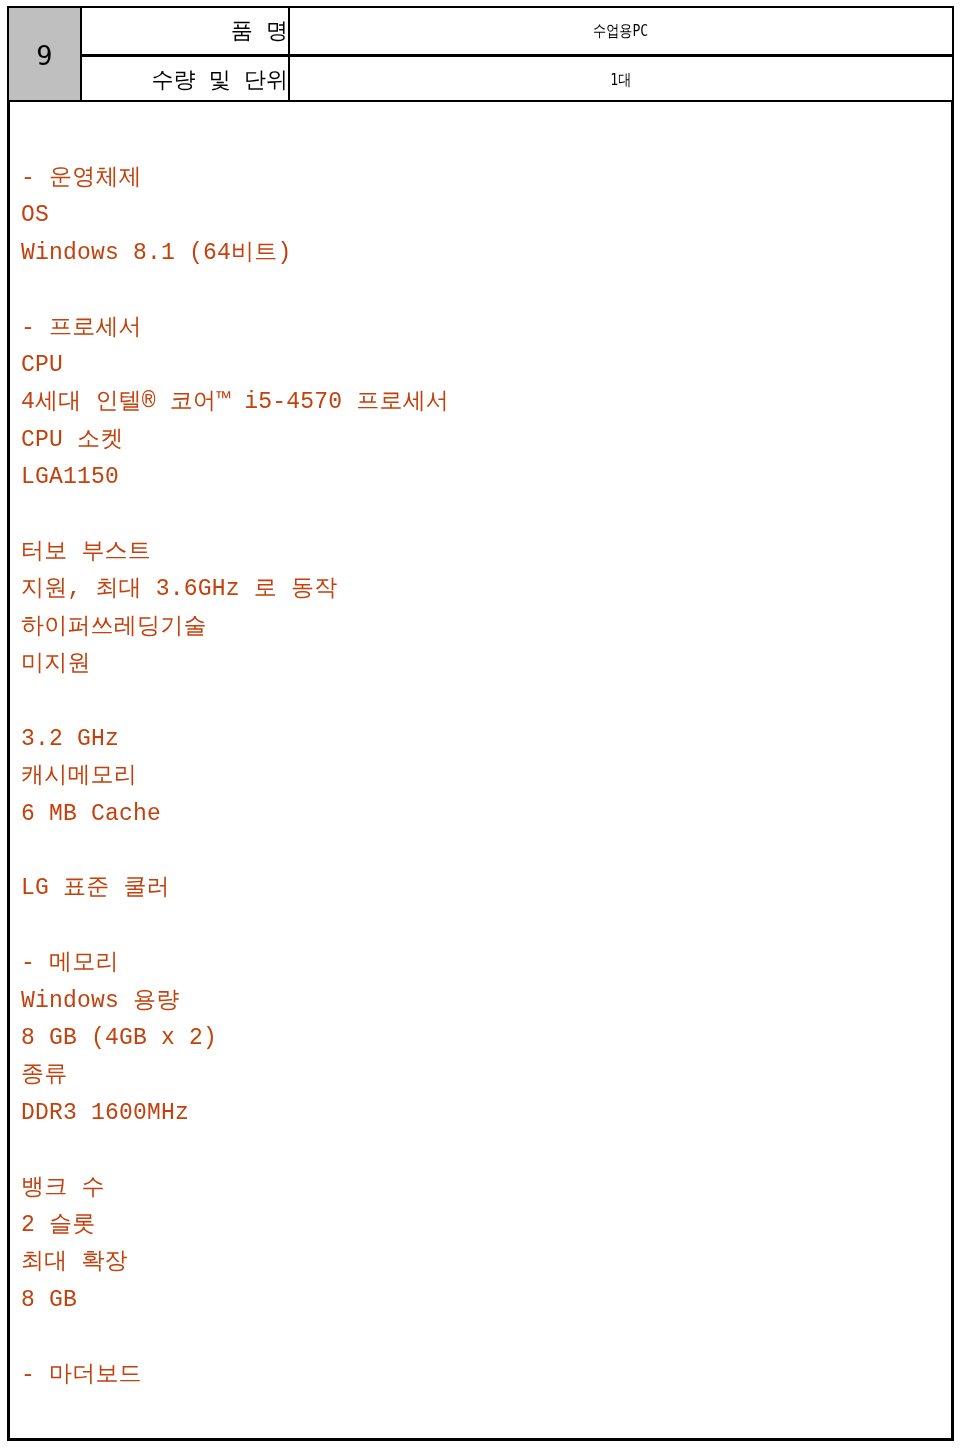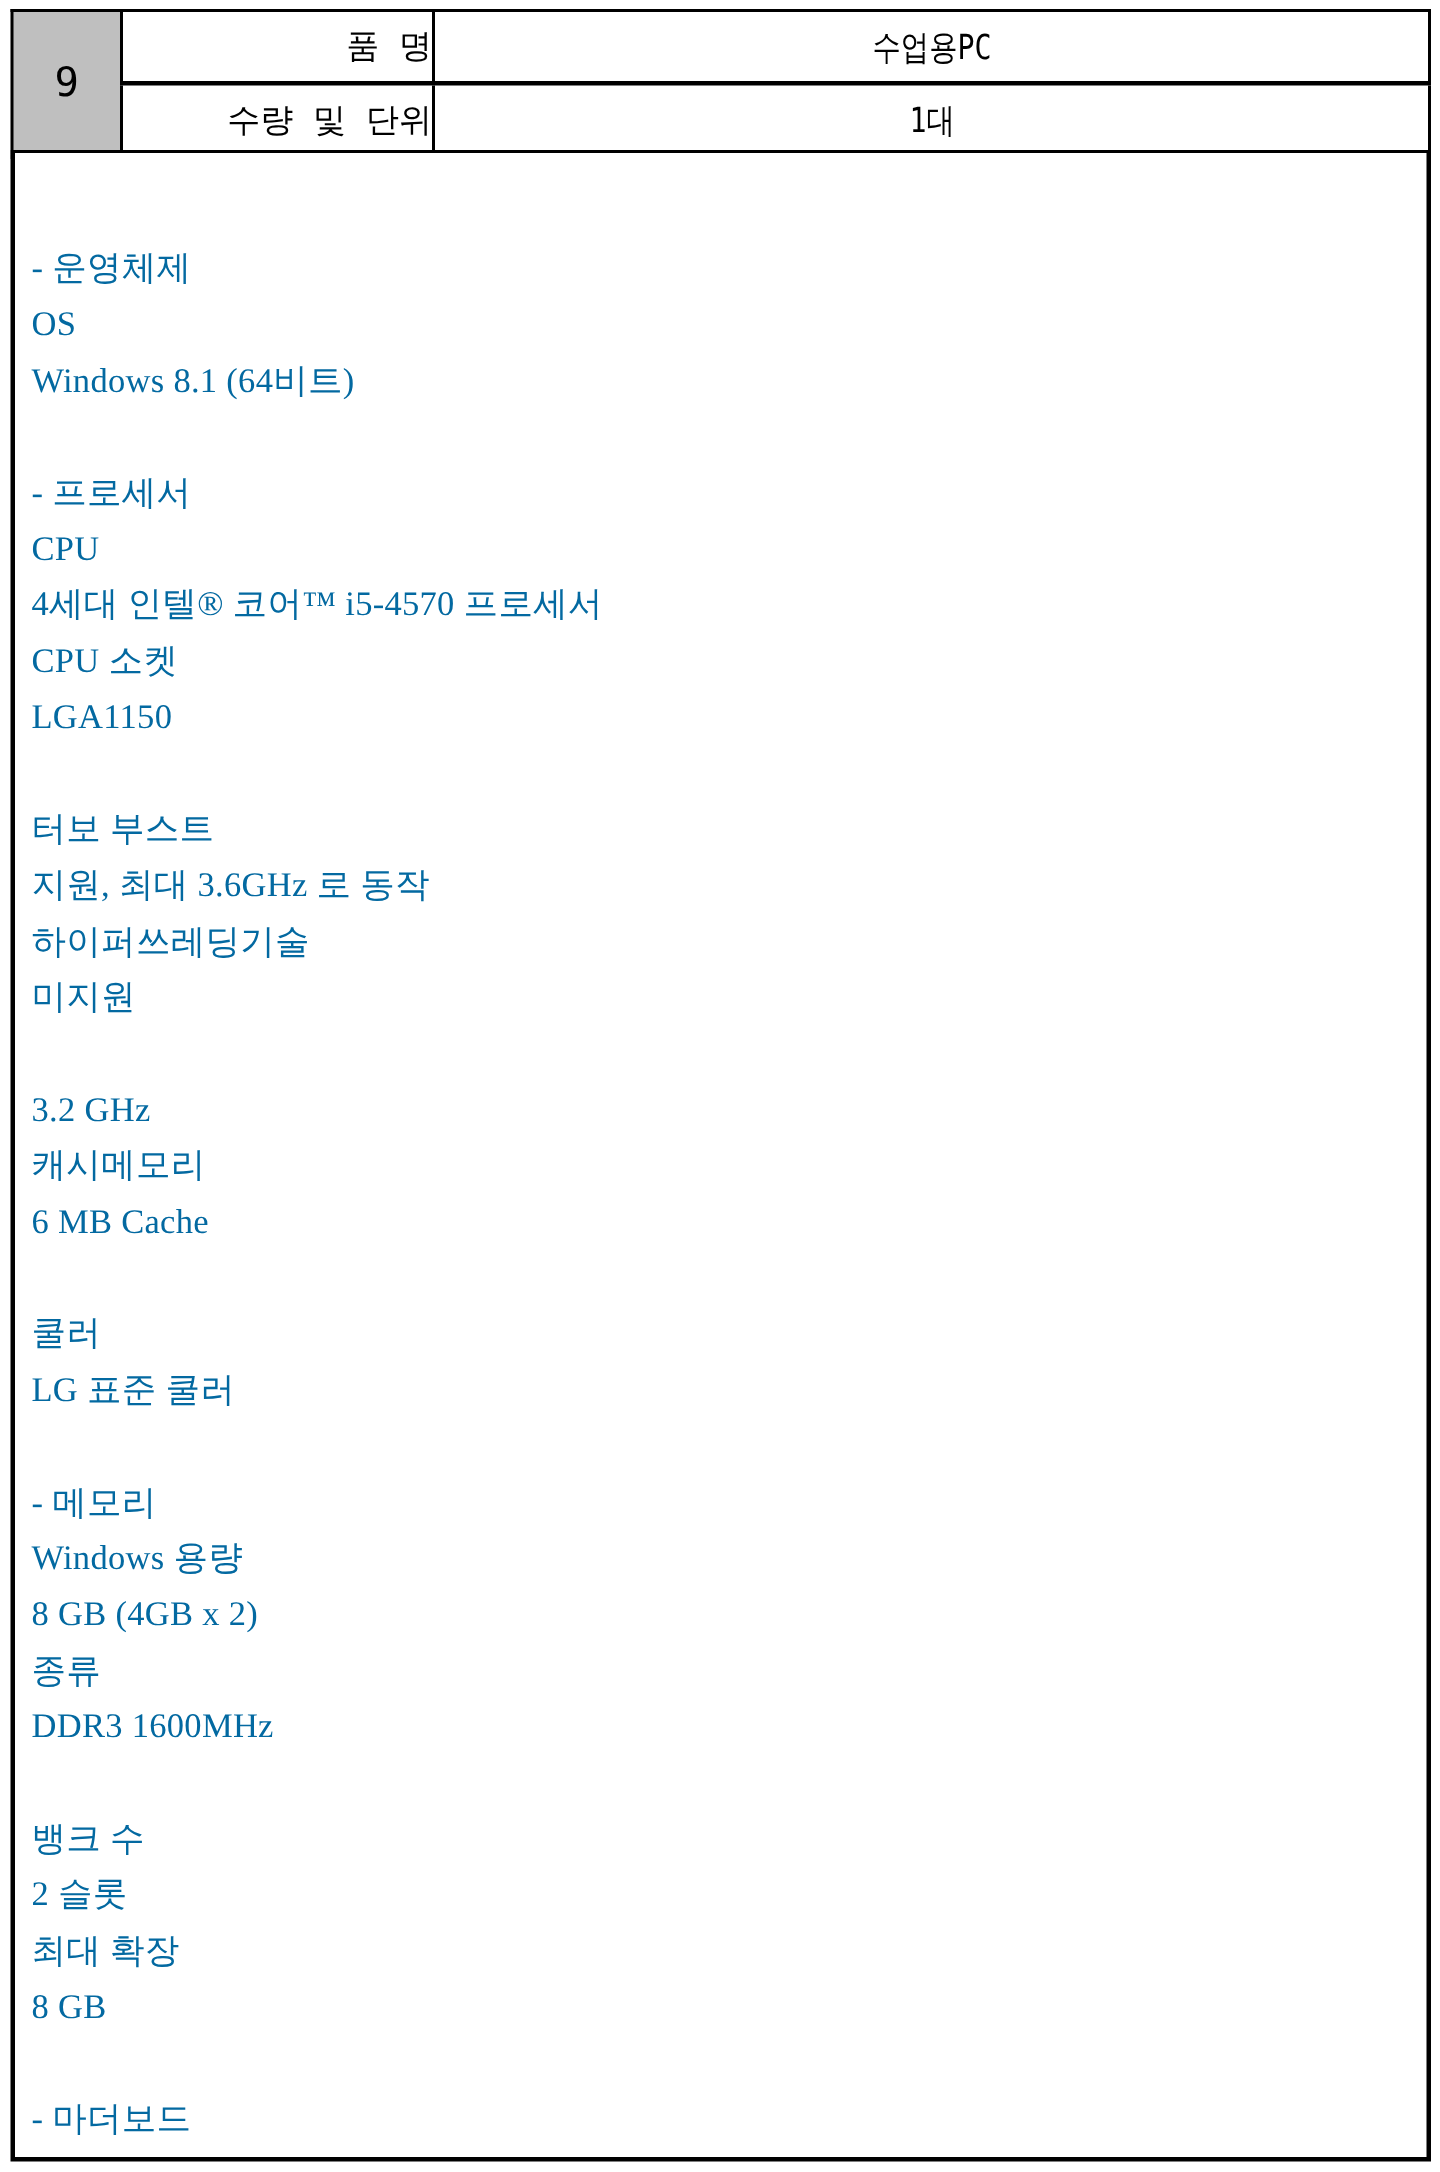--- a/index.html
+++ b/index.html
@@ -63,21 +63,21 @@
   }
   .label-cell .lbl-spaced {
     display: inline-block;
     letter-spacing: 0;
     margin-left: 40px;
   }
 
   .value-cell {
     height: 46px;
     text-align: center;
-    font-size: 23px;
+    font-size: 16px;
     white-space: nowrap;
   }
   .value-cell span {
     display: inline-block;
     transform: scaleX(0.82);
     transform-origin: center center;
   }
 
   
   .row-name td {
@@ -99,26 +99,26 @@
   }
 
   .body-inner {
     position: absolute;
     left: 11px;
     top: 58px;
     right: 6px;
   }
 
   .spec-line {
-    font-family: Liberation Serif, serif;
+    font-family: Liberation Mono, monospace;
     font-size: 23px;
     line-height: 37.4px;
     height: 37.4px;
     white-space: pre;
-    color: #0369a1;
+    color: #c2410c;
     letter-spacing: 0.2px;
   }
   .spec-line.blank {
     height: 37.4px;
   }
 </style>
 </head>
 <body>
 
 <div class="page">
@@ -151,21 +151,20 @@
         <div class="spec-line blank">&nbsp;</div>
         <div class="spec-line">터보 부스트</div>
         <div class="spec-line">지원, 최대 3.6GHz 로 동작</div>
         <div class="spec-line">하이퍼쓰레딩기술</div>
         <div class="spec-line">미지원</div>
         <div class="spec-line blank">&nbsp;</div>
         <div class="spec-line">3.2 GHz</div>
         <div class="spec-line">캐시메모리</div>
         <div class="spec-line">6 MB Cache</div>
         <div class="spec-line blank">&nbsp;</div>
-        <div class="spec-line">쿨러</div>
         <div class="spec-line">LG 표준 쿨러</div>
         <div class="spec-line blank">&nbsp;</div>
         <div class="spec-line">- 메모리</div>
         <div class="spec-line">Windows 용량</div>
         <div class="spec-line">8 GB (4GB x 2)</div>
         <div class="spec-line">종류</div>
         <div class="spec-line">DDR3 1600MHz</div>
         <div class="spec-line blank">&nbsp;</div>
         <div class="spec-line">뱅크 수</div>
         <div class="spec-line">2 슬롯</div>

